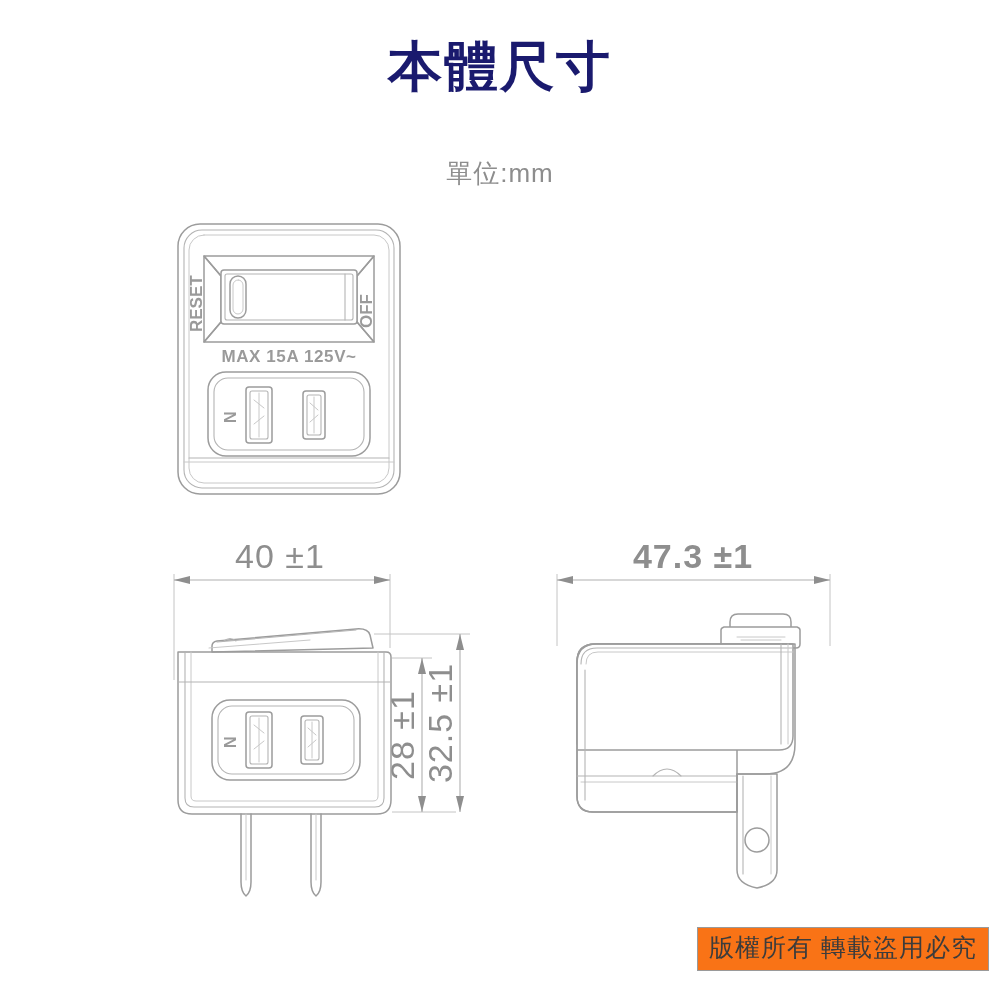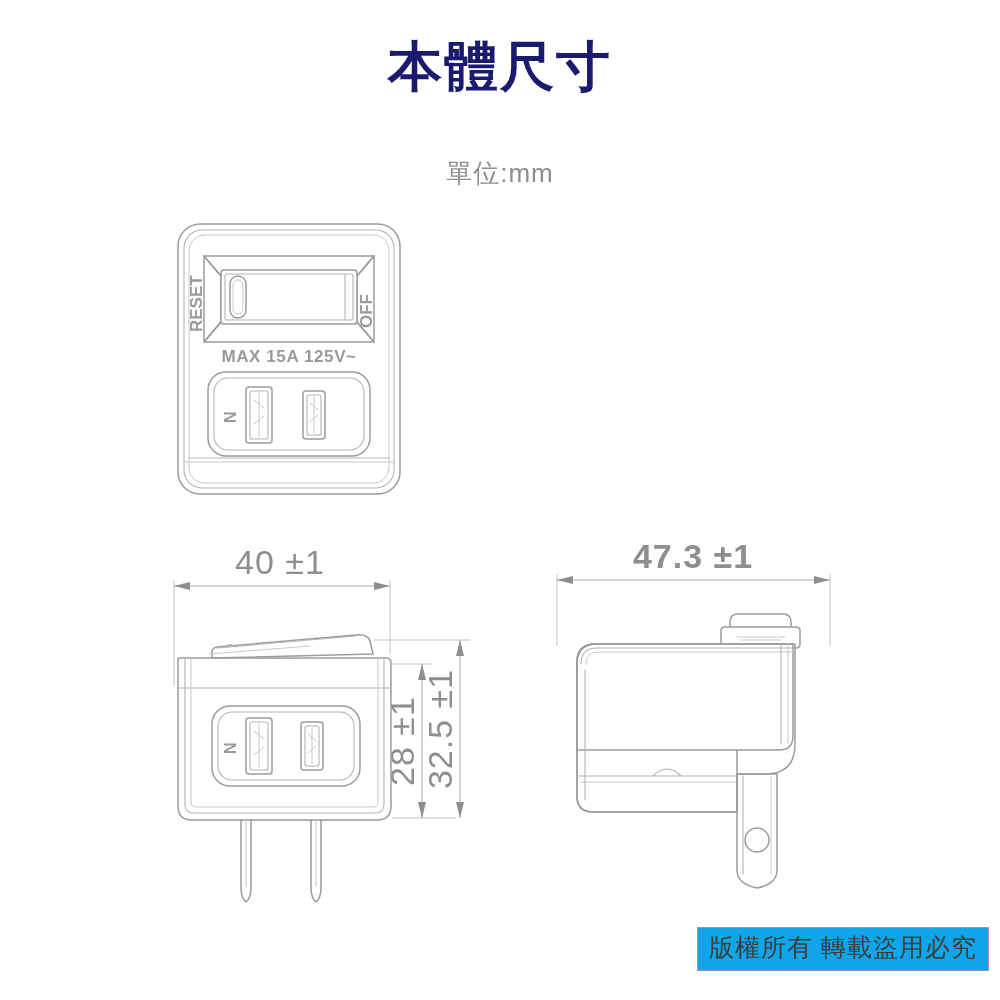--- a/index.html
+++ b/index.html
@@ -55,31 +55,31 @@
   
   .drawing {
     position: absolute;
   }
   .drawing svg {
     display: block;
     overflow: visible;
   }
 
   #front-view    { left: 160px; top: 210px;  width: 270px; height: 300px; }
-  #bottom-view   { left: 160px; top: 530px;  width: 360px; height: 400px; margin-top: 6px; }
+  #bottom-view   { left: 160px; top: 530px;  width: 360px; height: 400px; }
   #side-view     { left: 545px; top: 530px;  width: 330px; height: 400px; font-weight: bold; }
 
   
   .copyright {
     position: absolute;
     left: 697px;
     top: 927px;
     padding: 5px 11px 7px 11px;
     border: 1px solid #9a9a9a;
-    background: #0ea5e9;
+    background: #f97316;
     font-size: 25px;
     color: #3c3c3c;
     letter-spacing: 1px;
     line-height: 1.18;
     white-space: nowrap;
   }
 
   
   .ln        { fill: none; stroke: #9c9c9c; stroke-width: 1.5; stroke-linecap: round; stroke-linejoin: round; }
   .ln-thin   { fill: none; stroke: #b4b4b4; stroke-width: 1.1; stroke-linecap: round; stroke-linejoin: round; }

